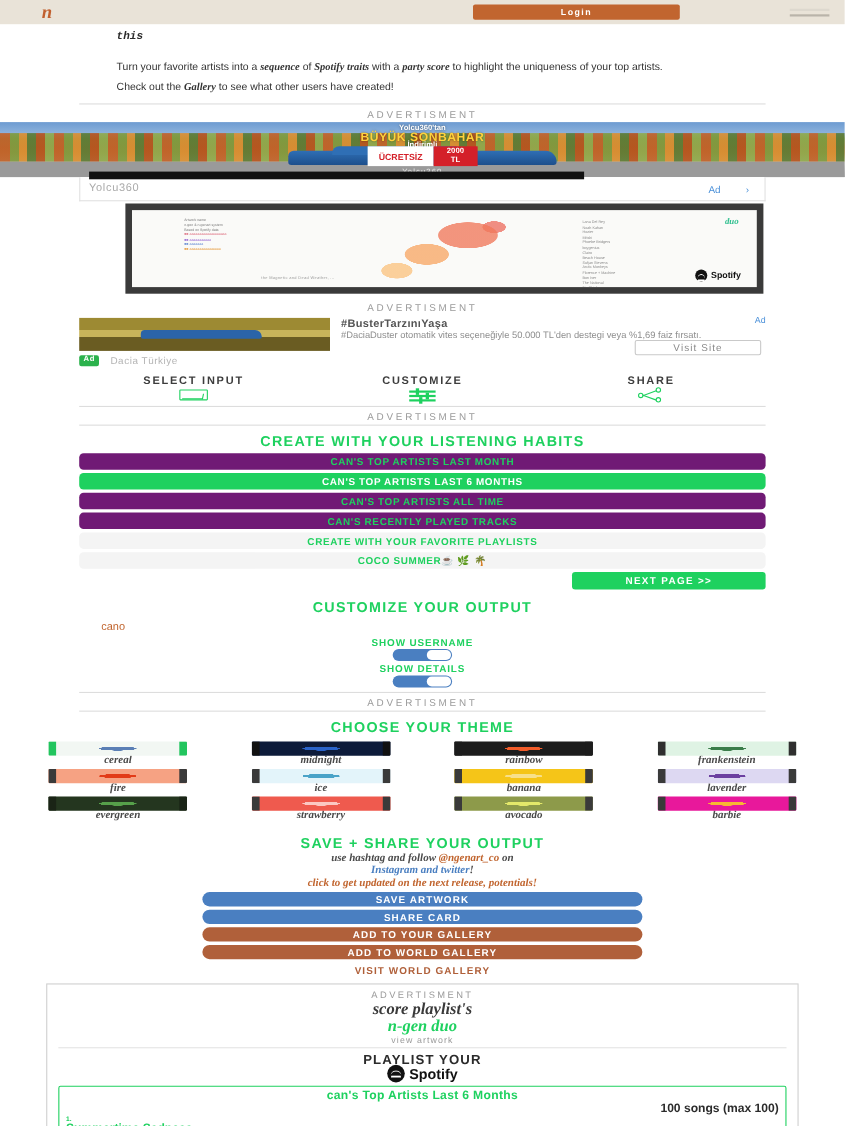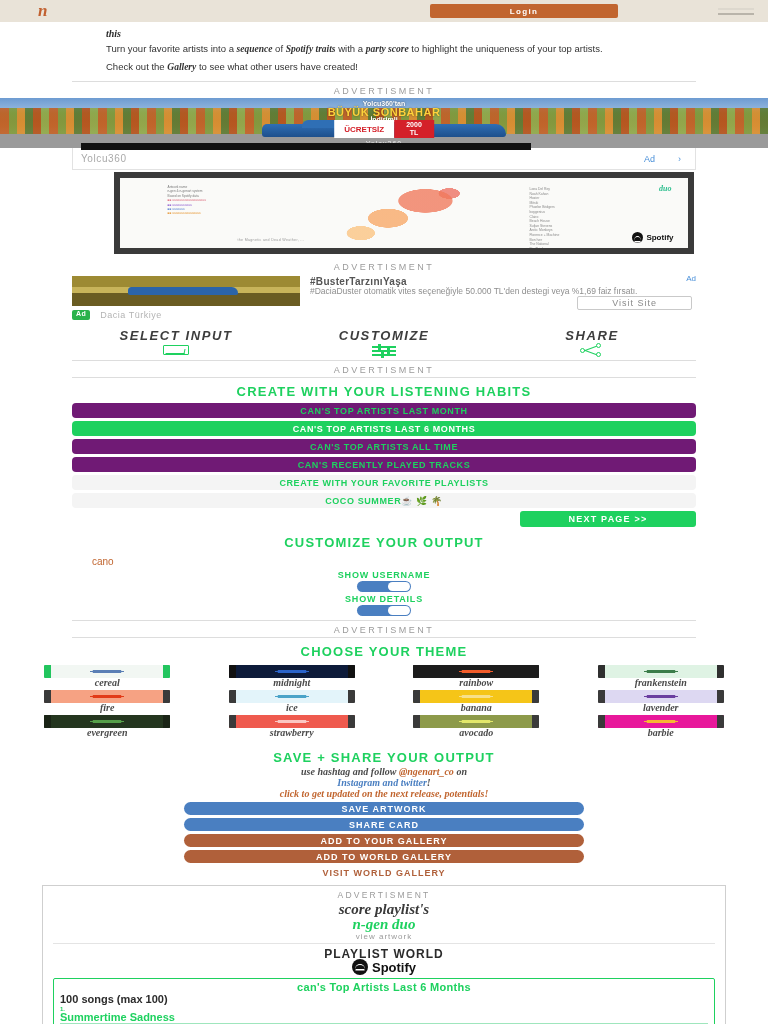--- a/index.html
+++ b/index.html
@@ -58,26 +58,26 @@
   }
   .hamburger span { display: block; height: 2px; background: #b9b4aa; }
   .hamburger span:first-child { background: #ddd8ce; }
 
   
   .intro {
     padding: 6px 70px 8px 106px;
     background: #fff;
   }
   .intro-title {
-    font-family: Liberation Serif, serif;
+    font-family: Liberation Mono, monospace;
     font-style: italic;
     font-weight: bold;
     font-size: 10px;
     color: #2b2b2b;
-    margin-bottom: 4px;
+    margin-bottom: 17px;
   }
   .intro p {
     font-size: 9.5px;
     line-height: 11px;
     color: #333;
   }
   .intro p + p { margin-top: 6px; }
   .em-serif {
     font-family: "Liberation Serif", serif;
     font-style: italic;
@@ -250,21 +250,21 @@
     padding: 1px 34px; border-radius: 2px; cursor: pointer;
   }
 
   
   .steps {
     display: flex; margin: 4px 72px 0;
     padding-bottom: 4px;
   }
   .step { flex: 1; text-align: center; cursor: pointer; }
   .step .lbl {
-    font-size: 13px; font-weight: bold; letter-spacing: 1.6px; color: #3d3d3d; font-style: italic;
+    font-size: 10px; font-weight: bold; letter-spacing: 1.6px; color: #3d3d3d;
   }
   .step .ico { margin-top: 1px; height: 12px; display: flex; justify-content: center; align-items: center; }
   .ic-input {
     width: 26px; height: 10px; border: 1.5px solid #1ed15f; border-radius: 1px;
     position: relative;
   }
   .ic-input::after {
     content:""; position:absolute; left:2px; top:3px; width:18px; height:4px;
     border-bottom: 1.5px solid #1ed15f; border-right: 1.5px solid #1ed15f;
     transform: skewX(-12deg);
@@ -406,21 +406,21 @@
   .sp-dot.lg::after { left: 3px; top: 5px; width: 10px; }
 
   .tracklist {
     border: 1.5px solid #1ed15f; border-radius: 2px; margin-top: 3px;
     padding: 2px 6px 4px;
   }
   .tl-head {
     text-align: center; color: #1ed15f; font-weight: bold;
     font-size: 11px; letter-spacing: .3px;
   }
-  .tl-count { text-align: left; font-weight: bold; font-size: 11px; color: #2b2b2b; }
+  .tl-count { text-align: right; font-weight: bold; font-size: 11px; color: #2b2b2b; }
   .tl-item { padding-top: 1px; }
   .tl-num { font-size: 6px; color: #1ed15f; font-weight: bold; }
   .tl-song {
     color: #1ed15f; font-weight: bold; font-size: 11px;
     border-bottom: 1px solid #9fe6bd; line-height: 11px;
   }
 </style>
 </head>
 <body>
 
@@ -711,21 +711,21 @@
 </div>
 
 <div class="out-card">
   <div class="out-adlabel">ADVERTISMENT</div>
   <div class="out-title">
     <span>score playlist's</span>
     <span class="green">n-gen duo</span>
   </div>
   <div class="out-view">view artwork</div>
   <div class="out-sep"></div>
-  <div class="out-inputlabel">PLAYLIST WORLD</div>
+  <div class="out-inputlabel">PLAYLIST YOUR</div>
   <div class="out-spotify">
     <span class="sp-dot lg"></span>
     <span>Spotify</span>
   </div>
 
   <div class="tracklist">
     <div class="tl-head">can's Top Artists Last 6 Months</div>
     <div class="tl-count">100 songs (max 100)</div>
     <div class="tl-item">
       <div class="tl-num">1.</div>

